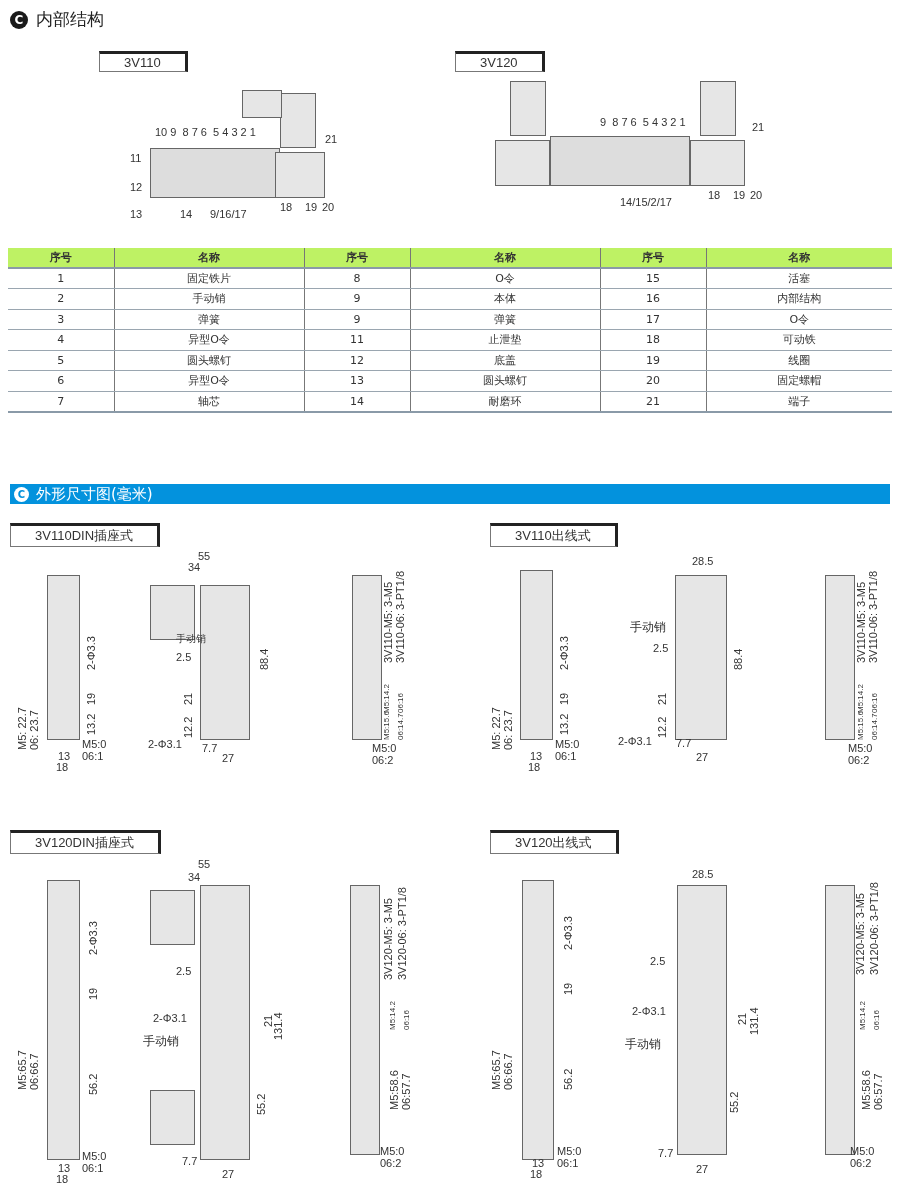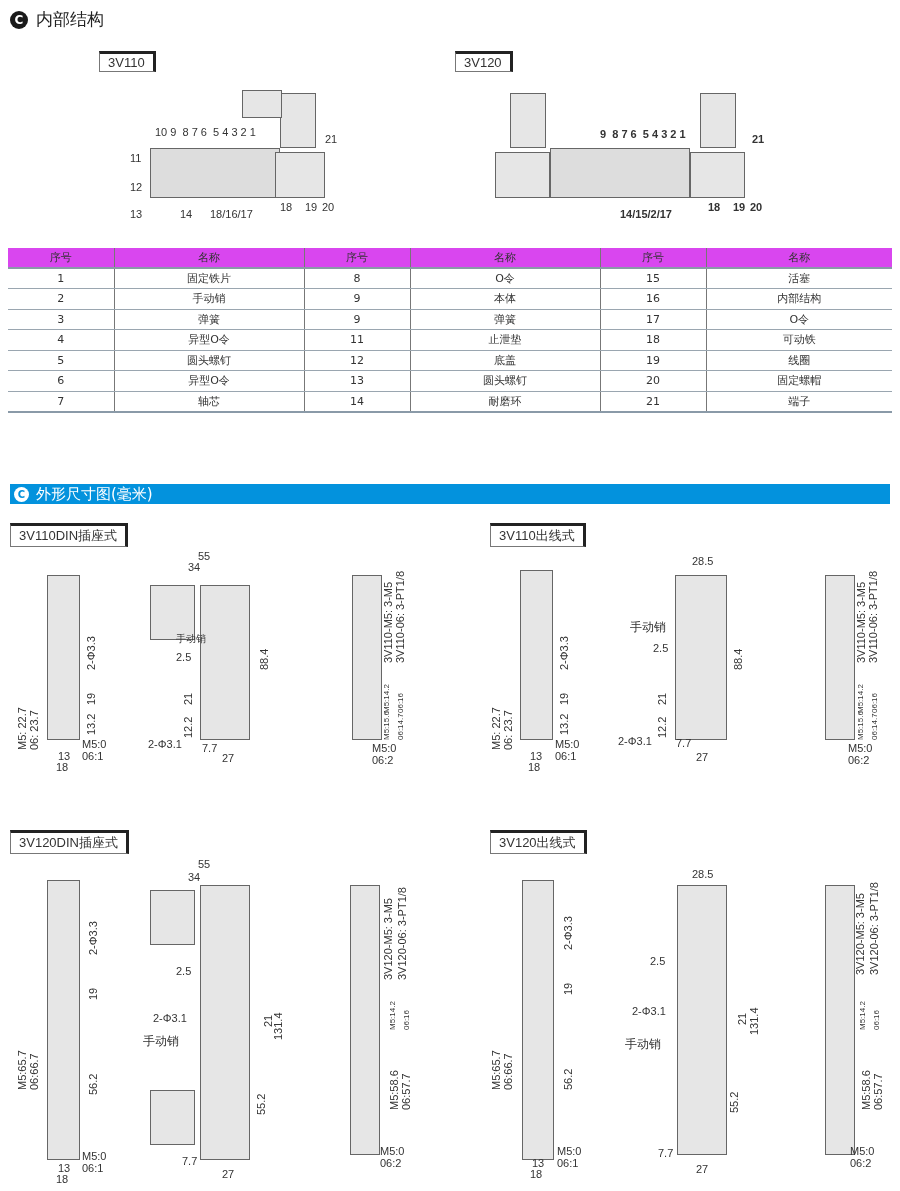--- a/index.html
+++ b/index.html
@@ -1,22 +1,22 @@
 <!DOCTYPE html>
 <html><head>
 <meta charset="utf-8">
 <style>
   * { box-sizing: border-box; margin: 0; padding: 0; }
   body { width: 900px; height: 1191px; background: #ffffff; font-family: "DejaVu Sans", sans-serif; color: #333; position: relative; overflow: hidden; }
   .abs { position: absolute; }
   .sec1-title { left: 10px; top: 8px; display: flex; align-items: center; gap: 8px; font-size: 17px; color: #222; }
   .cicon { width: 18px; height: 18px; border-radius: 50%; background: #1a1a1a; color: #fff; font-size: 12px; font-weight: bold; display: flex; align-items: center; justify-content: center; }
-  .model-tag { border: 1px solid #777; border-top: 3px solid #222; border-right: 3px solid #222; background: #fff; font-family: "Liberation Sans", sans-serif; font-size: 13px; padding: 1px 8px; color: #333; }
+  .model-tag { border: 1px solid #777; border-top: 3px solid #222; border-right: 3px solid #222; background: #fff; font-family: "Liberation Sans", sans-serif; font-size: 13px; padding: 1px 24px; color: #333; }
   table.parts { position: absolute; left: 8px; top: 248px; width: 884px; border-collapse: collapse; font-size: 11px; font-family: "DejaVu Sans", sans-serif; }
-  table.parts th { background: #d946ef; font-weight: normal; height: 20px; border-bottom: 2px solid #8a9aa8; border-right: 1px solid #777; color: #333; margin-top: 27px; }
+  table.parts th { background: #bef264; font-weight: bold; height: 20px; border-bottom: 2px solid #8a9aa8; border-right: 1px solid #777; color: #333; margin-top: 27px; }
   table.parts td { text-align: center; height: 20.5px; border-bottom: 1px solid #9aa6b0; border-right: 1px solid #777; color: #333; }
   table.parts th:last-child, table.parts td:last-child { border-right: none; }
   table.parts tr:last-child td { border-bottom: 2px solid #8a9aa8; }
   .sec2-bar { left: 10px; top: 484px; width: 880px; height: 20px; background: #0392dd; color: #fff; display: flex; align-items: center; gap: 7px; padding-left: 4px; font-size: 15px; }
   .sec2-bar .cicon { background: #fff; color: #0392dd; width: 15px; height: 15px; font-size: 10px; }
   .dim { font-family: "Liberation Sans", sans-serif; font-size: 11px; color: #333; position: absolute; white-space: nowrap; }
   .vert { transform: rotate(-90deg); transform-origin: left top; }
   .body-rect { position: absolute; background: #e6e6e6; border: 1px solid #666; }
 </style>
 </head>
@@ -31,29 +31,29 @@
 <div class="abs" style="left:130px;top:88px;width:210px;height:135px;">
   <div class="body-rect" style="left:20px;top:60px;width:130px;height:50px;background:#ddd;"></div>
   <div class="body-rect" style="left:145px;top:64px;width:50px;height:46px;"></div>
   <div class="body-rect" style="left:150px;top:5px;width:36px;height:55px;"></div>
   <div class="body-rect" style="left:112px;top:2px;width:40px;height:28px;"></div>
   <div class="dim" style="left:25px;top:38px;">10 9&nbsp;&nbsp;8 7 6&nbsp;&nbsp;5 4 3 2 1</div>
   <div class="dim" style="left:0px;top:64px;">11</div>
   <div class="dim" style="left:0px;top:93px;">12</div>
   <div class="dim" style="left:0px;top:120px;">13</div>
   <div class="dim" style="left:50px;top:120px;">14</div>
-  <div class="dim" style="left:80px;top:120px;">18/16/17</div>
+  <div class="dim" style="left:80px;top:120px;">9/16/17</div>
   <div class="dim" style="left:150px;top:113px;">18</div>
   <div class="dim" style="left:175px;top:113px;">19</div>
   <div class="dim" style="left:192px;top:113px;">20</div>
   <div class="dim" style="left:195px;top:45px;">21</div>
 </div>
 
 <div class="abs model-tag" style="left:455px;top:51px;">3V120</div>
-<div class="abs" style="left:490px;top:88px;width:280px;height:135px;font-weight:bold;">
+<div class="abs" style="left:490px;top:76px;width:280px;height:135px;">
   <div class="body-rect" style="left:5px;top:64px;width:55px;height:46px;"></div>
   <div class="body-rect" style="left:60px;top:60px;width:140px;height:50px;background:#ddd;"></div>
   <div class="body-rect" style="left:200px;top:64px;width:55px;height:46px;"></div>
   <div class="body-rect" style="left:20px;top:5px;width:36px;height:55px;"></div>
   <div class="body-rect" style="left:210px;top:5px;width:36px;height:55px;"></div>
   <div class="dim" style="left:110px;top:40px;">9&nbsp;&nbsp;8 7 6&nbsp;&nbsp;5 4 3 2 1</div>
   <div class="dim" style="left:130px;top:120px;">14/15/2/17</div>
   <div class="dim" style="left:218px;top:113px;">18</div>
   <div class="dim" style="left:243px;top:113px;">19</div>
   <div class="dim" style="left:260px;top:113px;">20</div>

